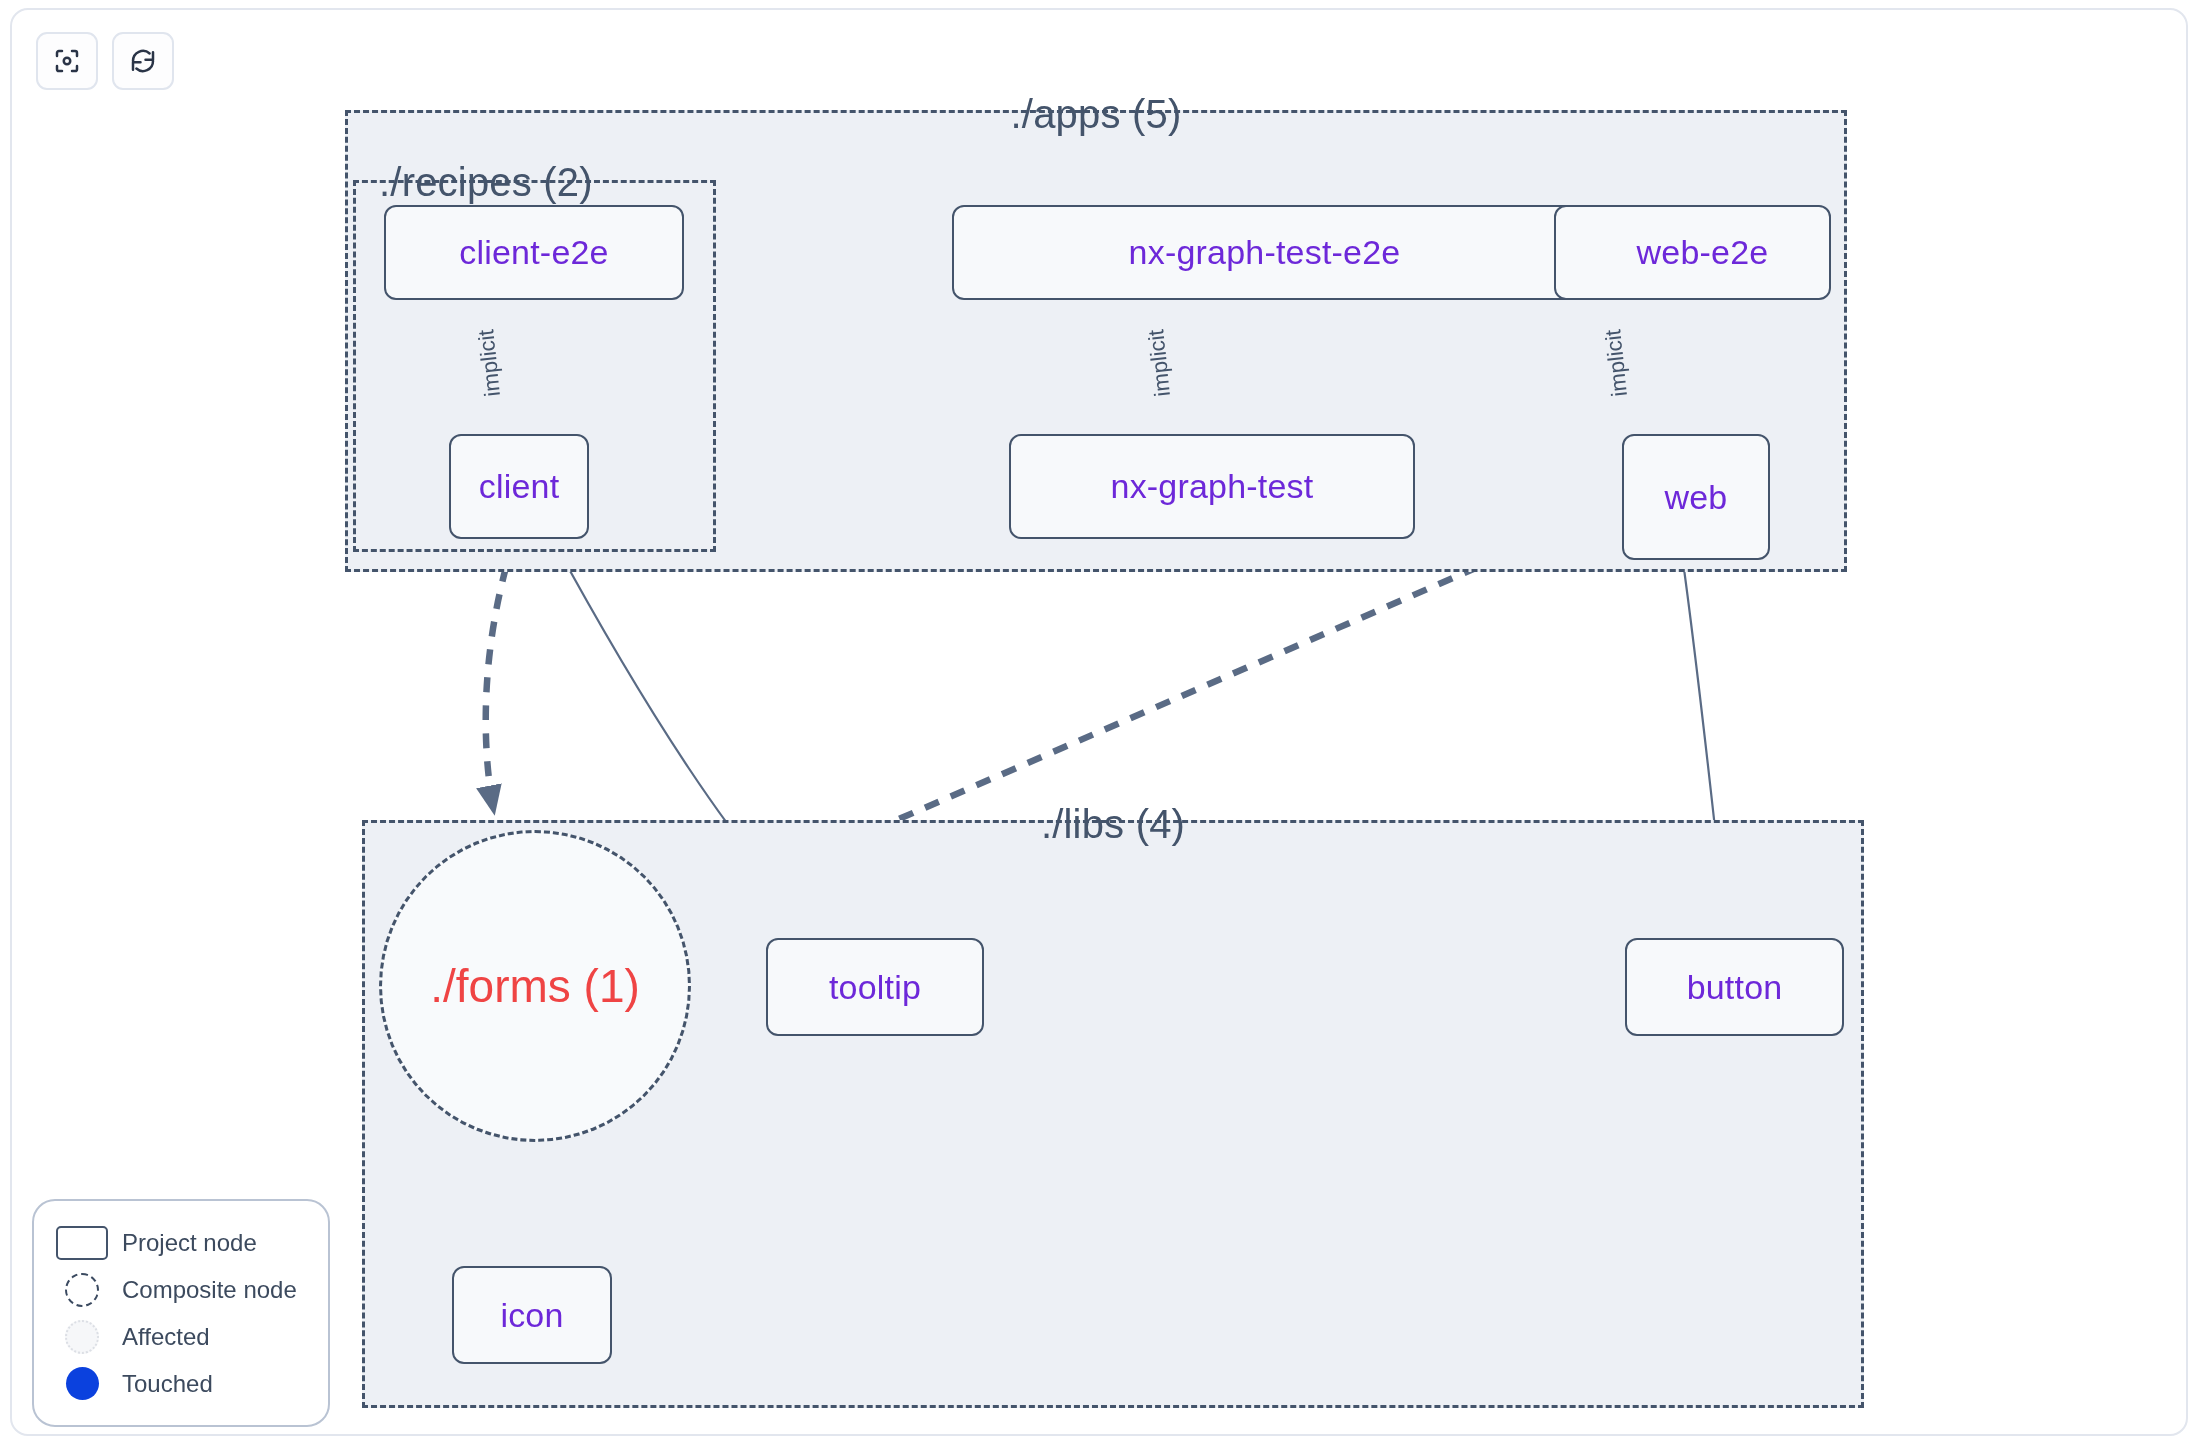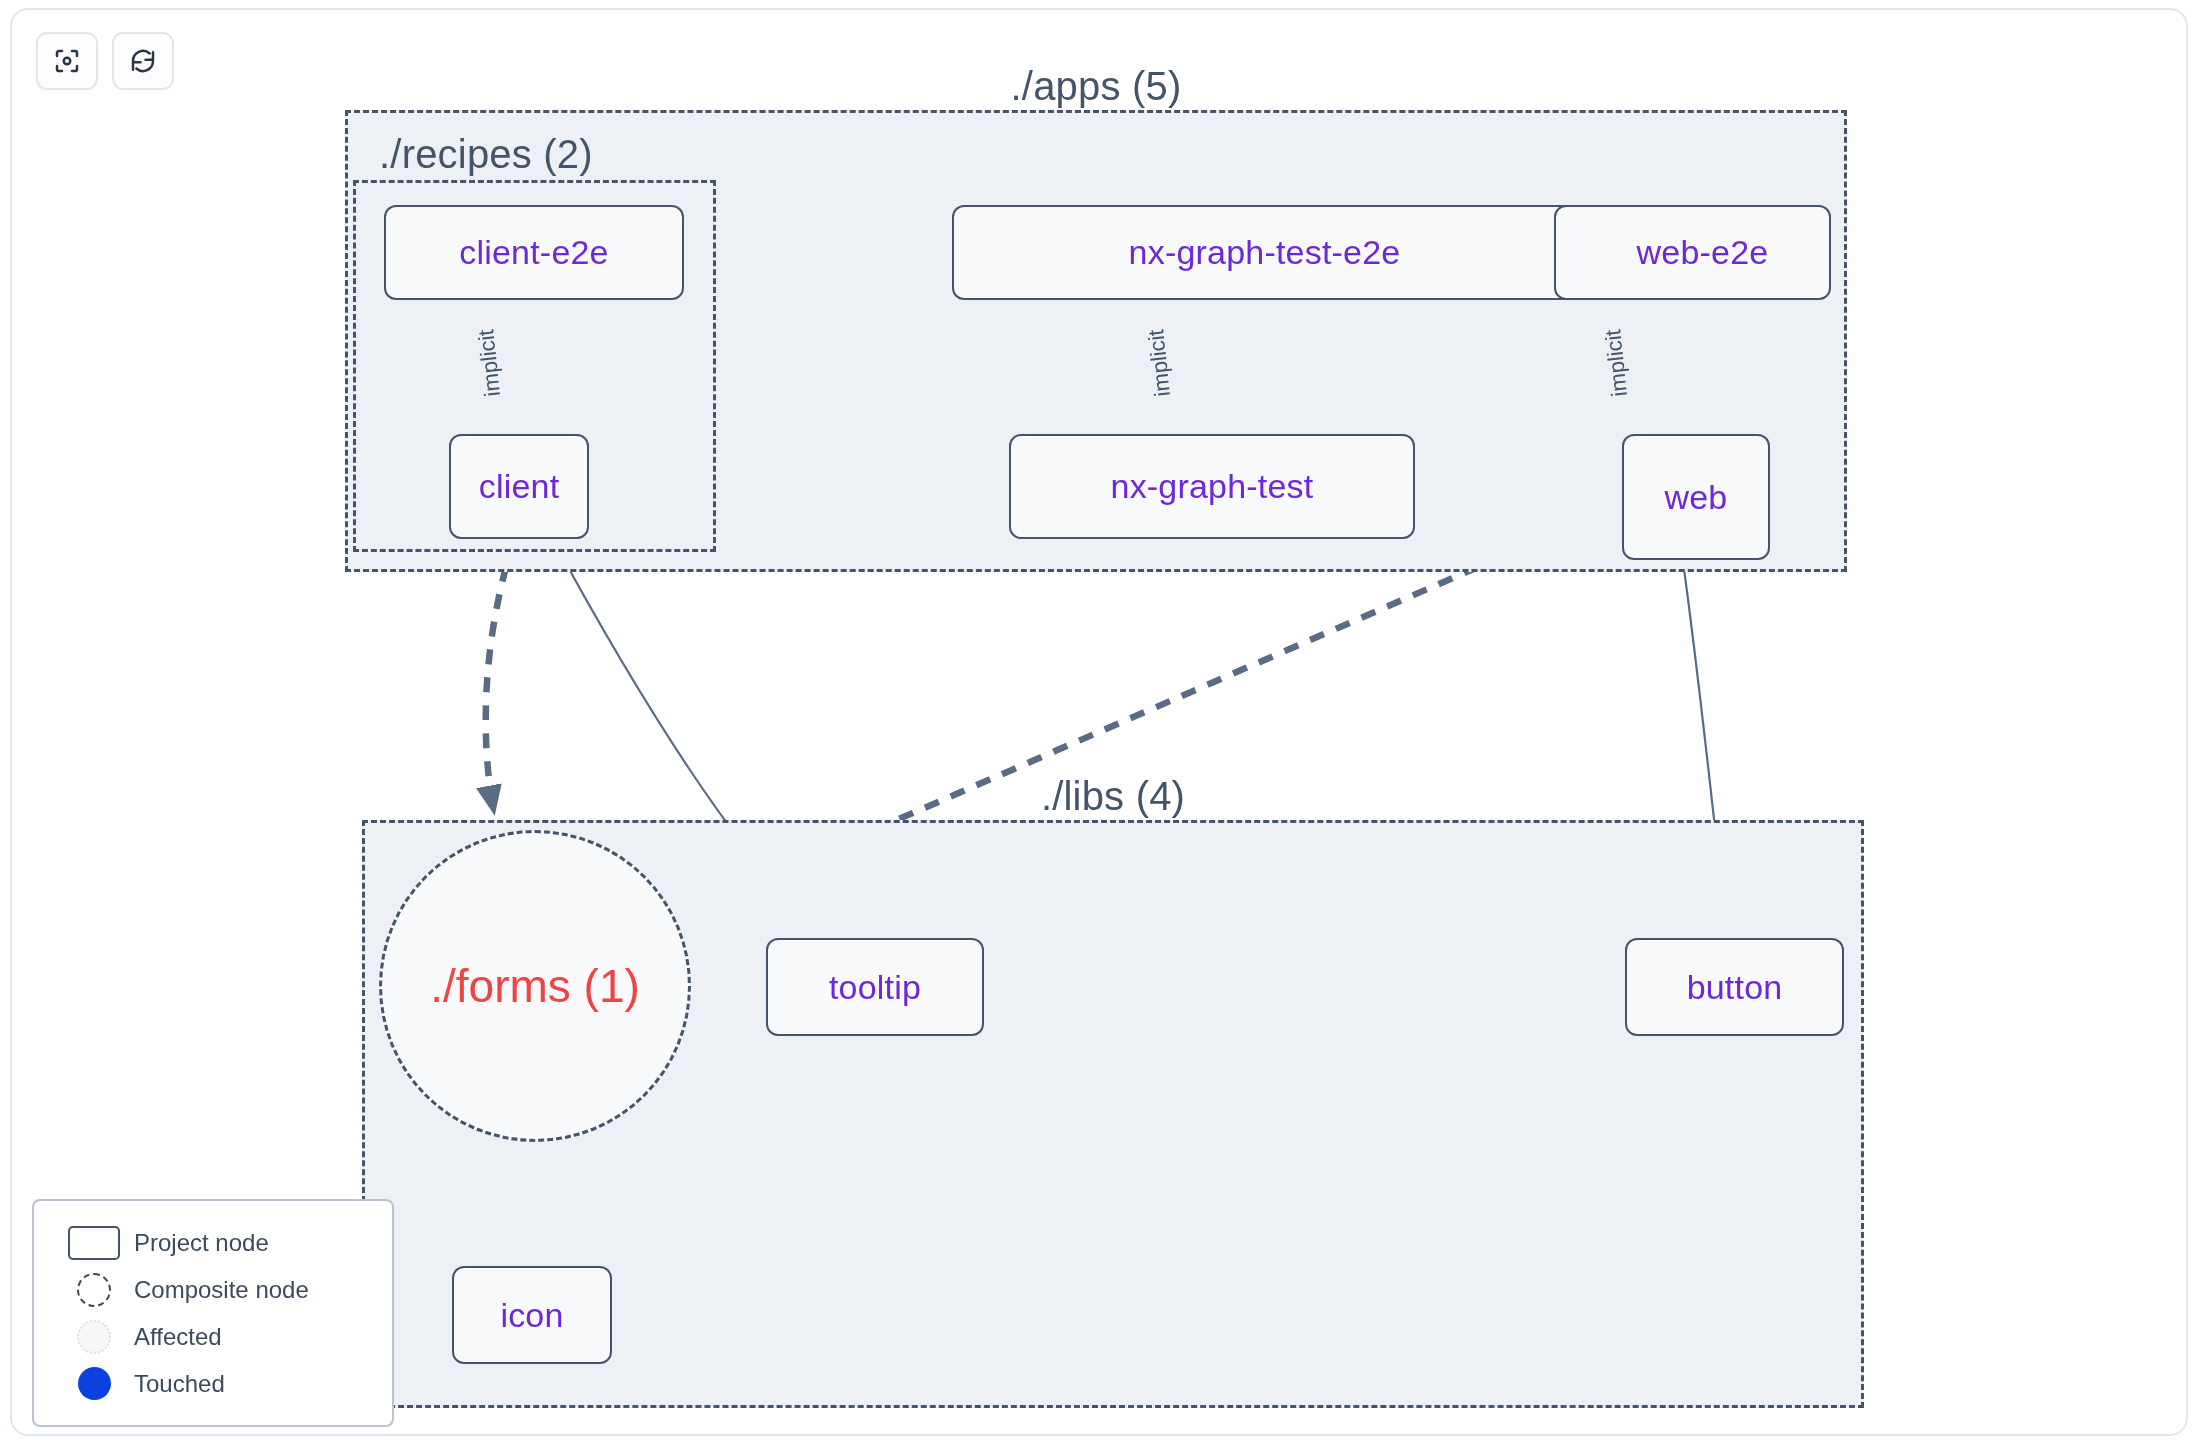--- a/index.html
+++ b/index.html
@@ -76,20 +76,21 @@
     box-sizing: border-box;
   }
   .group-label {
     position: absolute;
     font-size: 40px;
     color: #44546b;
     white-space: nowrap;
     letter-spacing: 0.2px;
     z-index: 30;
     background: transparent;
+    margin-top: 28px;
   }
   .group-label.centered {
     left: 50%;
     transform: translateX(-50%);
     top: -46px;
   }
   .group-label.lefted {
     left: 26px;
     top: -48px;
   }
@@ -135,25 +136,25 @@
     white-space: nowrap;
     transform-origin: center center;
     z-index: 26;
   }
 
   
   .legend {
     position: absolute;
     left: 32px;
     top: 1199px;
-    width: 362px;
+    width: 298px;
     background: #ffffff;
     border: 2px solid #b9c3d3;
-    border-radius: 8px;
-    padding: 18px 28px;
+    border-radius: 23px;
+    padding: 18px 16px;
     box-sizing: border-box;
     z-index: 50;
   }
   .legend-row {
     display: flex;
     align-items: center;
     height: 47px;
   }
   .legend-swatch {
     width: 64px;

